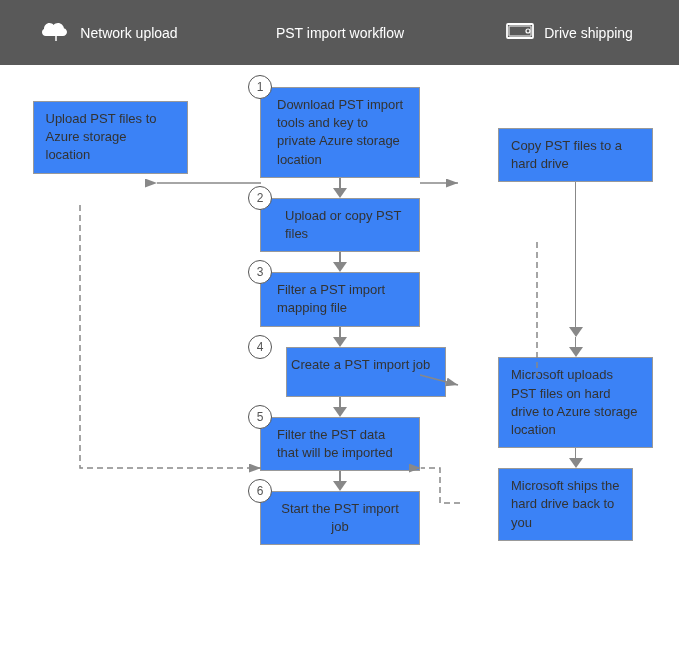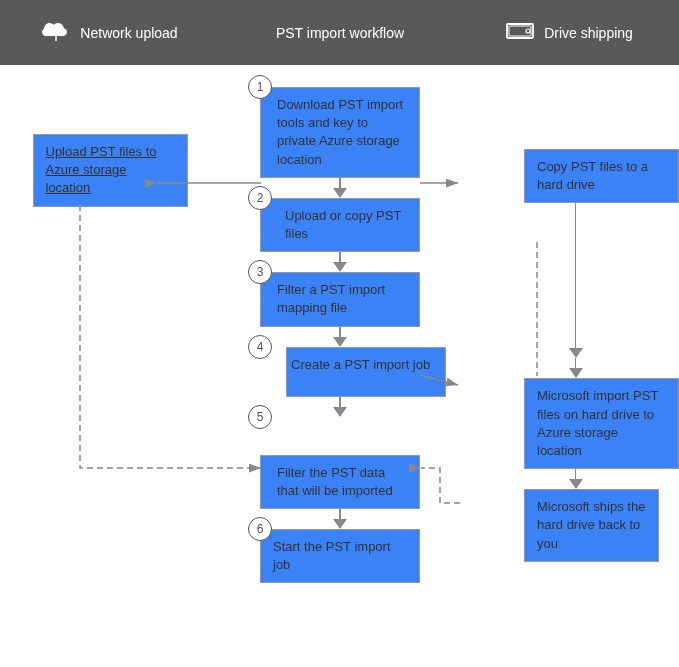--- a/index.html
+++ b/index.html
@@ -127,22 +127,21 @@
       top: 0;
       left: 0;
       width: 679px;
       height: 667px;
       pointer-events: none;
       z-index: 10;
     }
 
     
     .col-left .column-body {
-      padding-top: 69px;
-      text-decoration: underline;
+      padding-top: 36px;
     }
 
     .col-right .column-body {
       padding-top: 10px;
     }
 
   </style>
 </head>
 <body>
 
@@ -225,75 +224,75 @@
 
       <div class="arrow-container">
         <div class="arrow-line-down" style="height:10px;"></div>
         <div class="arrow-down"></div>
       </div>
 
       <div style="position:relative; width:160px;">
         <div class="step-circle">
           <span>5</span>
         </div>
-        <div class="flow-box" style="padding-left:16px; min-height:50px;margin-top:38px;">
+        <div class="flow-box" style="padding-left:16px; min-height:50px;">
           <span>Filter the PST data that will be imported</span>
         </div>
       </div>
 
       <div class="arrow-container">
         <div class="arrow-line-down" style="height:10px;"></div>
         <div class="arrow-down"></div>
       </div>
 
       <div style="position:relative; width:160px;">
         <div class="step-circle">
           <span>6</span>
         </div>
-        <div class="flow-box" style="min-height:50px;">
+        <div class="flow-box" style="min-height:50px;text-align:center;">
           <span>Start the PST import job</span>
         </div>
       </div>
 
     </div>
   </div>
 
   <div class="column col-right">
     <div class="column-header">
       <span class="header-icon">
         <svg width="28" height="20" viewBox="0 0 28 20" fill="none" xmlns="http://www.w3.org/2000/svg">
           <rect x="1" y="4" width="26" height="14" rx="1" stroke="white" stroke-width="1.8" fill="none"></rect>
           <rect x="3" y="6" width="22" height="10" rx="0.5" stroke="white" stroke-width="1" fill="none"></rect>
           <circle cx="22" cy="11" r="2" stroke="white" stroke-width="1.2" fill="none"></circle>
         </svg>
       </span>
       <span>Drive shipping</span>
     </div>
-    <div class="column-body" style="padding-top:22px; gap:0; align-items:flex-end; padding-left:12px;">
+    <div class="column-body" style="padding-top:1px; gap:0; align-items:center; padding-left:12px;">
 
       <div style="margin-top:62px; width:155px;">
         <div class="flow-box" style="width:155px; min-height:50px;">
           <span>Copy PST files to a hard drive</span>
         </div>
       </div>
 
       <div class="arrow-container" style="width:155px;">
         <div class="arrow-line-down" style="height:145px;"></div>
         <div class="arrow-down"></div>
       </div>
 
 
       <div class="arrow-container" style="width:155px;">
         <div class="arrow-line-down" style="height:10px;"></div>
         <div class="arrow-down"></div>
       </div>
 
       <div style="width:155px;">
         <div class="flow-box" style="width:155px; min-height:65px;">
-          <span>Microsoft import PST files on hard drive to Azure storage location</span>
+          <span>Microsoft uploads PST files on hard drive to Azure storage location</span>
         </div>
       </div>
 
       <div class="arrow-container" style="width:155px;">
         <div class="arrow-line-down" style="height:10px;"></div>
         <div class="arrow-down"></div>
       </div>
 
       <div style="width:155px;">
         <div class="flow-box" style="width:135px; min-height:55px;">

